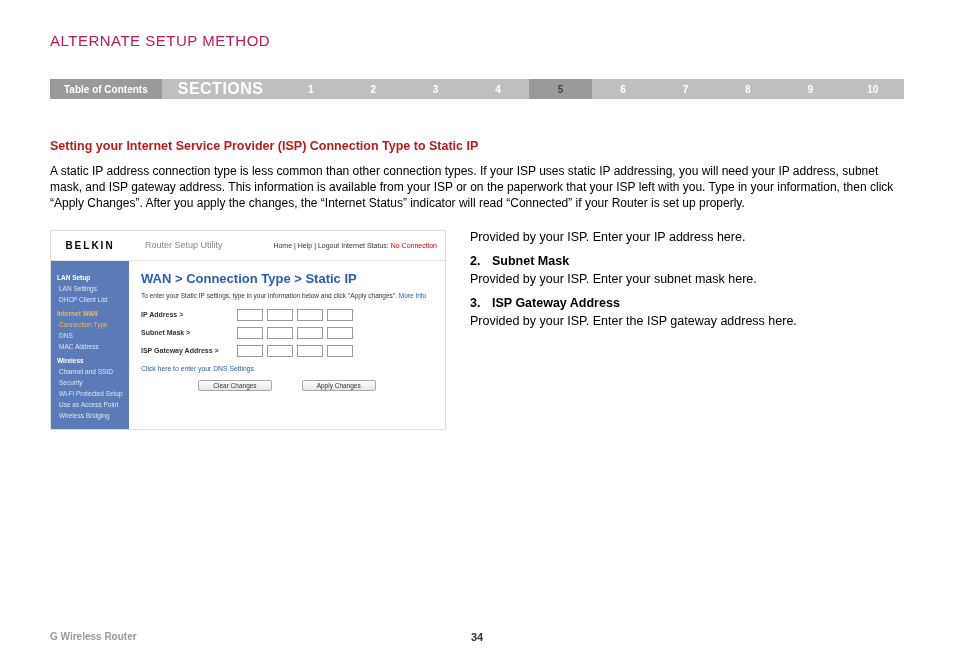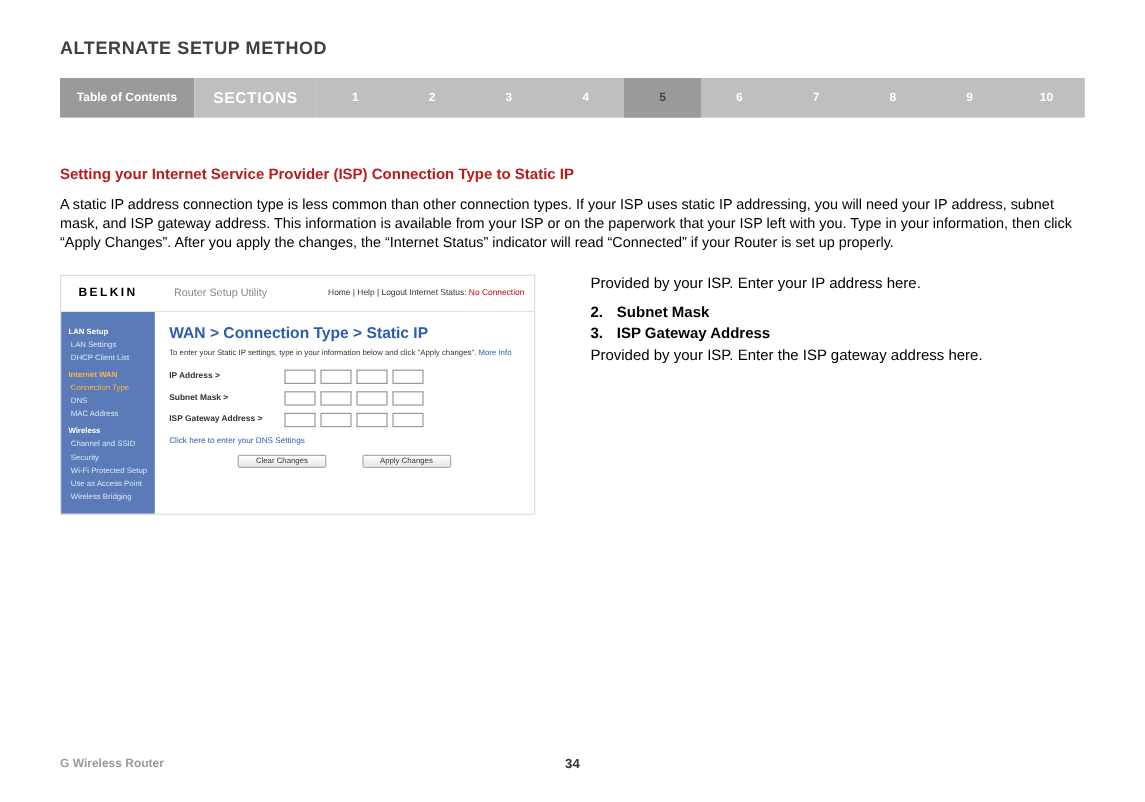--- a/index.html
+++ b/index.html
@@ -9,48 +9,48 @@
     width: 954px;
     height: 668px;
     position: relative;
     color: #333;
   }
   .page {
     padding: 32px 50px 0 50px;
   }
   .page-title {
     font-size: 15px;
-    font-weight: bold;
-    color: #404040;
+    font-weight: normal;
+    color: #be185d;
     letter-spacing: 0.5px;
-    margin-bottom: 16px;
+    margin-bottom: 30px;
   }
   .nav-bar {
     display: flex;
     align-items: stretch;
-    height: 33px;
+    height: 20px;
     font-size: 10px;
     font-weight: bold;
     color: #fff;
     margin-bottom: 40px;
   }
   .nav-toc {
     background: #9a9a9a;
     padding: 0 14px;
     display: flex;
     align-items: center;
     white-space: nowrap;
   }
   .nav-sections {
     background: #bfbfbf;
     padding: 0 16px;
     display: flex;
     align-items: center;
     letter-spacing: 0.5px;
-    font-size: 13px;
+    font-size: 16px;
   }
   .nav-nums {
     flex: 1;
     background: #bfbfbf;
     display: flex;
   }
   .nav-num {
     flex: 1;
     display: flex;
     align-items: center;
@@ -69,21 +69,21 @@
     margin-bottom: 10px;
   }
   .body-text {
     font-size: 12px;
     color: #000;
     line-height: 1.35;
     margin-bottom: 18px;
   }
   .content-row {
     display: flex;
-    gap: 46px;
+    gap: 24px;
     align-items: flex-start;
   }
   .screenshot-box {
     width: 396px;
     border: 1px solid #ddd;
     font-size: 7.5px;
     background: #fff;
   }
   .sb-header {
     display: flex;
@@ -308,20 +308,21 @@
         </div>
       </div>
     </div>
 
     <div class="right-col">
       <div class="ritem-p">Provided by your ISP. Enter your IP address here.</div>
 
       <div class="ritem-h">
         <span class="num">2.</span><span>Subnet Mask</span>
       </div>
+      <div class="ritem-p">Provided by your ISP. Enter your subnet mask here.</div>
 
       <div class="ritem-h">
         <span class="num">3.</span><span>ISP Gateway Address</span>
       </div>
       <div class="ritem-p">Provided by your ISP. Enter the ISP gateway address here.</div>
     </div>
   </div>
 </div>
 
 <div class="footer">

